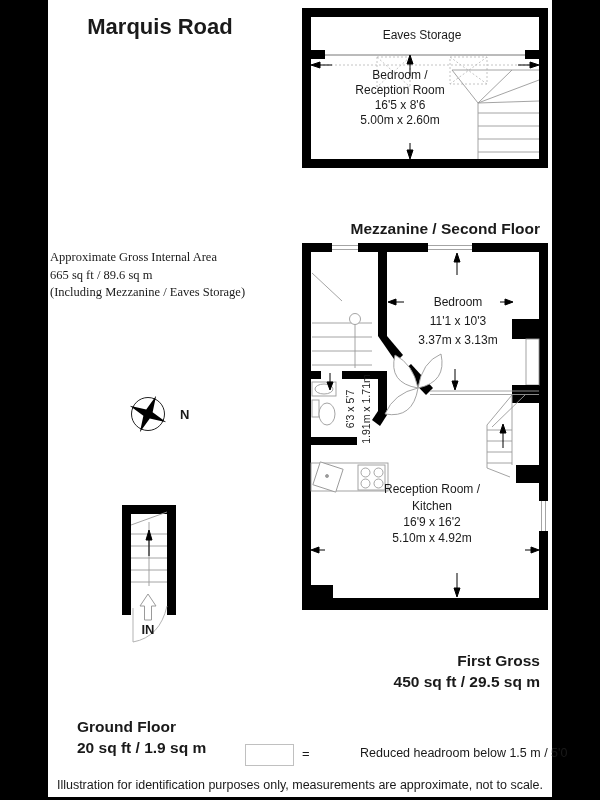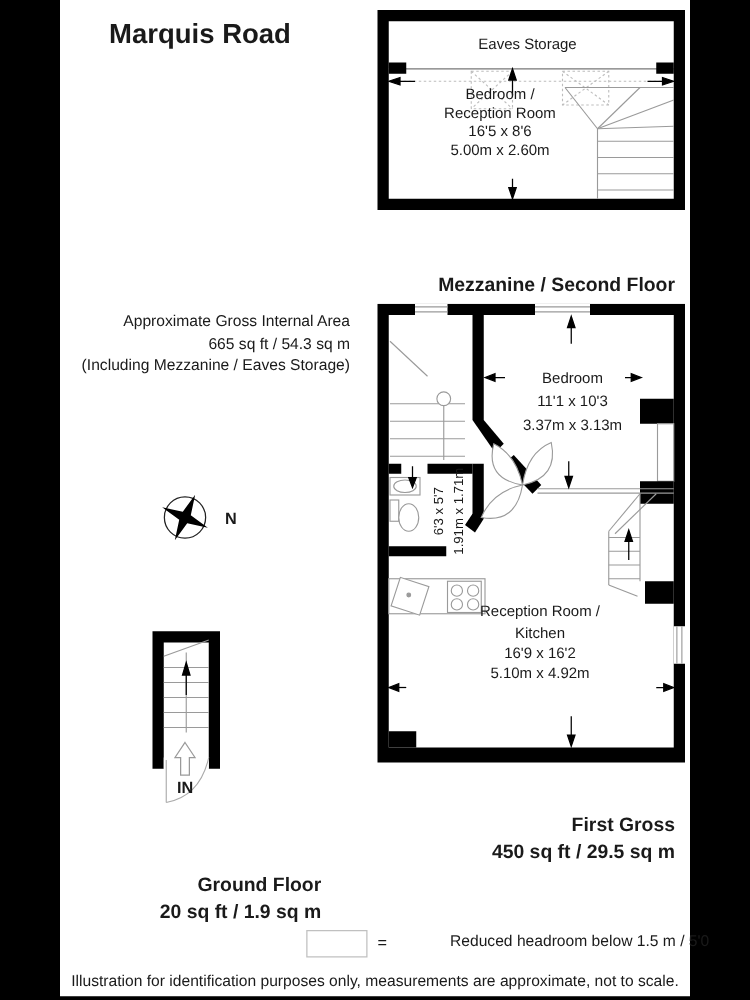--- a/index.html
+++ b/index.html
@@ -11,27 +11,27 @@
   .abs{position:absolute;}
   .bar{position:absolute;background:#000;}
   #bar-left{left:0;top:0;width:48px;height:800px;}
   #bar-right{left:552px;top:0;width:48px;height:800px;}
   #bar-bottom{left:0;top:797px;width:600px;height:3px;}
   .title{
     left:55px;top:14px;width:210px;text-align:center;
     font-size:22px;font-weight:bold;letter-spacing:0px;
   }
   .gross{
-    left:40px;top:249px;width:240px;text-align:right;
-    font-size:12.5px;line-height:17.5px;
+    left:50px;top:249px;width:240px;text-align:left;
+    font-size:12.5px;line-height:17.5px;font-family:Liberation Serif, serif;
   }
   .floor-label{font-size:15.5px;font-weight:bold;line-height:21px;margin-top:40px;}
   #mezz-label{left:290px;top:178px;width:250px;text-align:right;}
   #ff-label{left:290px;top:610px;width:250px;text-align:right;}
-  #gf-label{left:77px;top:658px;width:180px;text-align:right;}
+  #gf-label{left:77px;top:676px;width:180px;text-align:left;}
   #legend{left:245px;top:743px;height:24px;}
   #legend .box{
     position:absolute;left:0;top:1px;width:47px;height:20px;
     background:#fff;border:1px solid #c0c0c0;
   }
   #legend .eq{position:absolute;left:57px;top:3px;font-size:13px;}
   #legend .lbl{position:absolute;left:72px;top:3px;font-size:12.5px;white-space:nowrap;margin-left:43px;}
   #disclaimer{
     left:44px;top:778px;width:512px;text-align:center;
     font-size:12.5px;white-space:nowrap;
@@ -45,21 +45,21 @@
 <body>
 
 <div class="bar" id="bar-left"></div>
 <div class="bar" id="bar-right"></div>
 <div class="bar" id="bar-bottom"></div>
 
 <div class="abs title">Marquis Road</div>
 
 <div class="abs gross">
   <div>Approximate Gross Internal Area</div>
-  <div>665 sq ft / 54.3 sq m</div>
+  <div>665 sq ft / 89.6 sq m</div>
   <div>(Including Mezzanine / Eaves Storage)</div>
 </div>
 
 <svg class="abs" style="left:125px;top:392px;" width="75" height="44" viewBox="0 0 75 44">
   <circle cx="23" cy="22" r="16.5" fill="none" stroke="#222" stroke-width="1"></circle>
   <path fill="#000" transform="rotate(24 23 22)" d="M23,2 L26.5,18.5 L43,22 L26.5,25.5 L23,42 L19.5,25.5 L3,22 L19.5,18.5 Z"></path>
   <text x="55" y="27" font-size="13" font-weight="bold">N</text>
 </svg>
 
 <svg class="abs" style="left:300px;top:8px;" width="250" height="162" viewBox="0 0 250 162">

